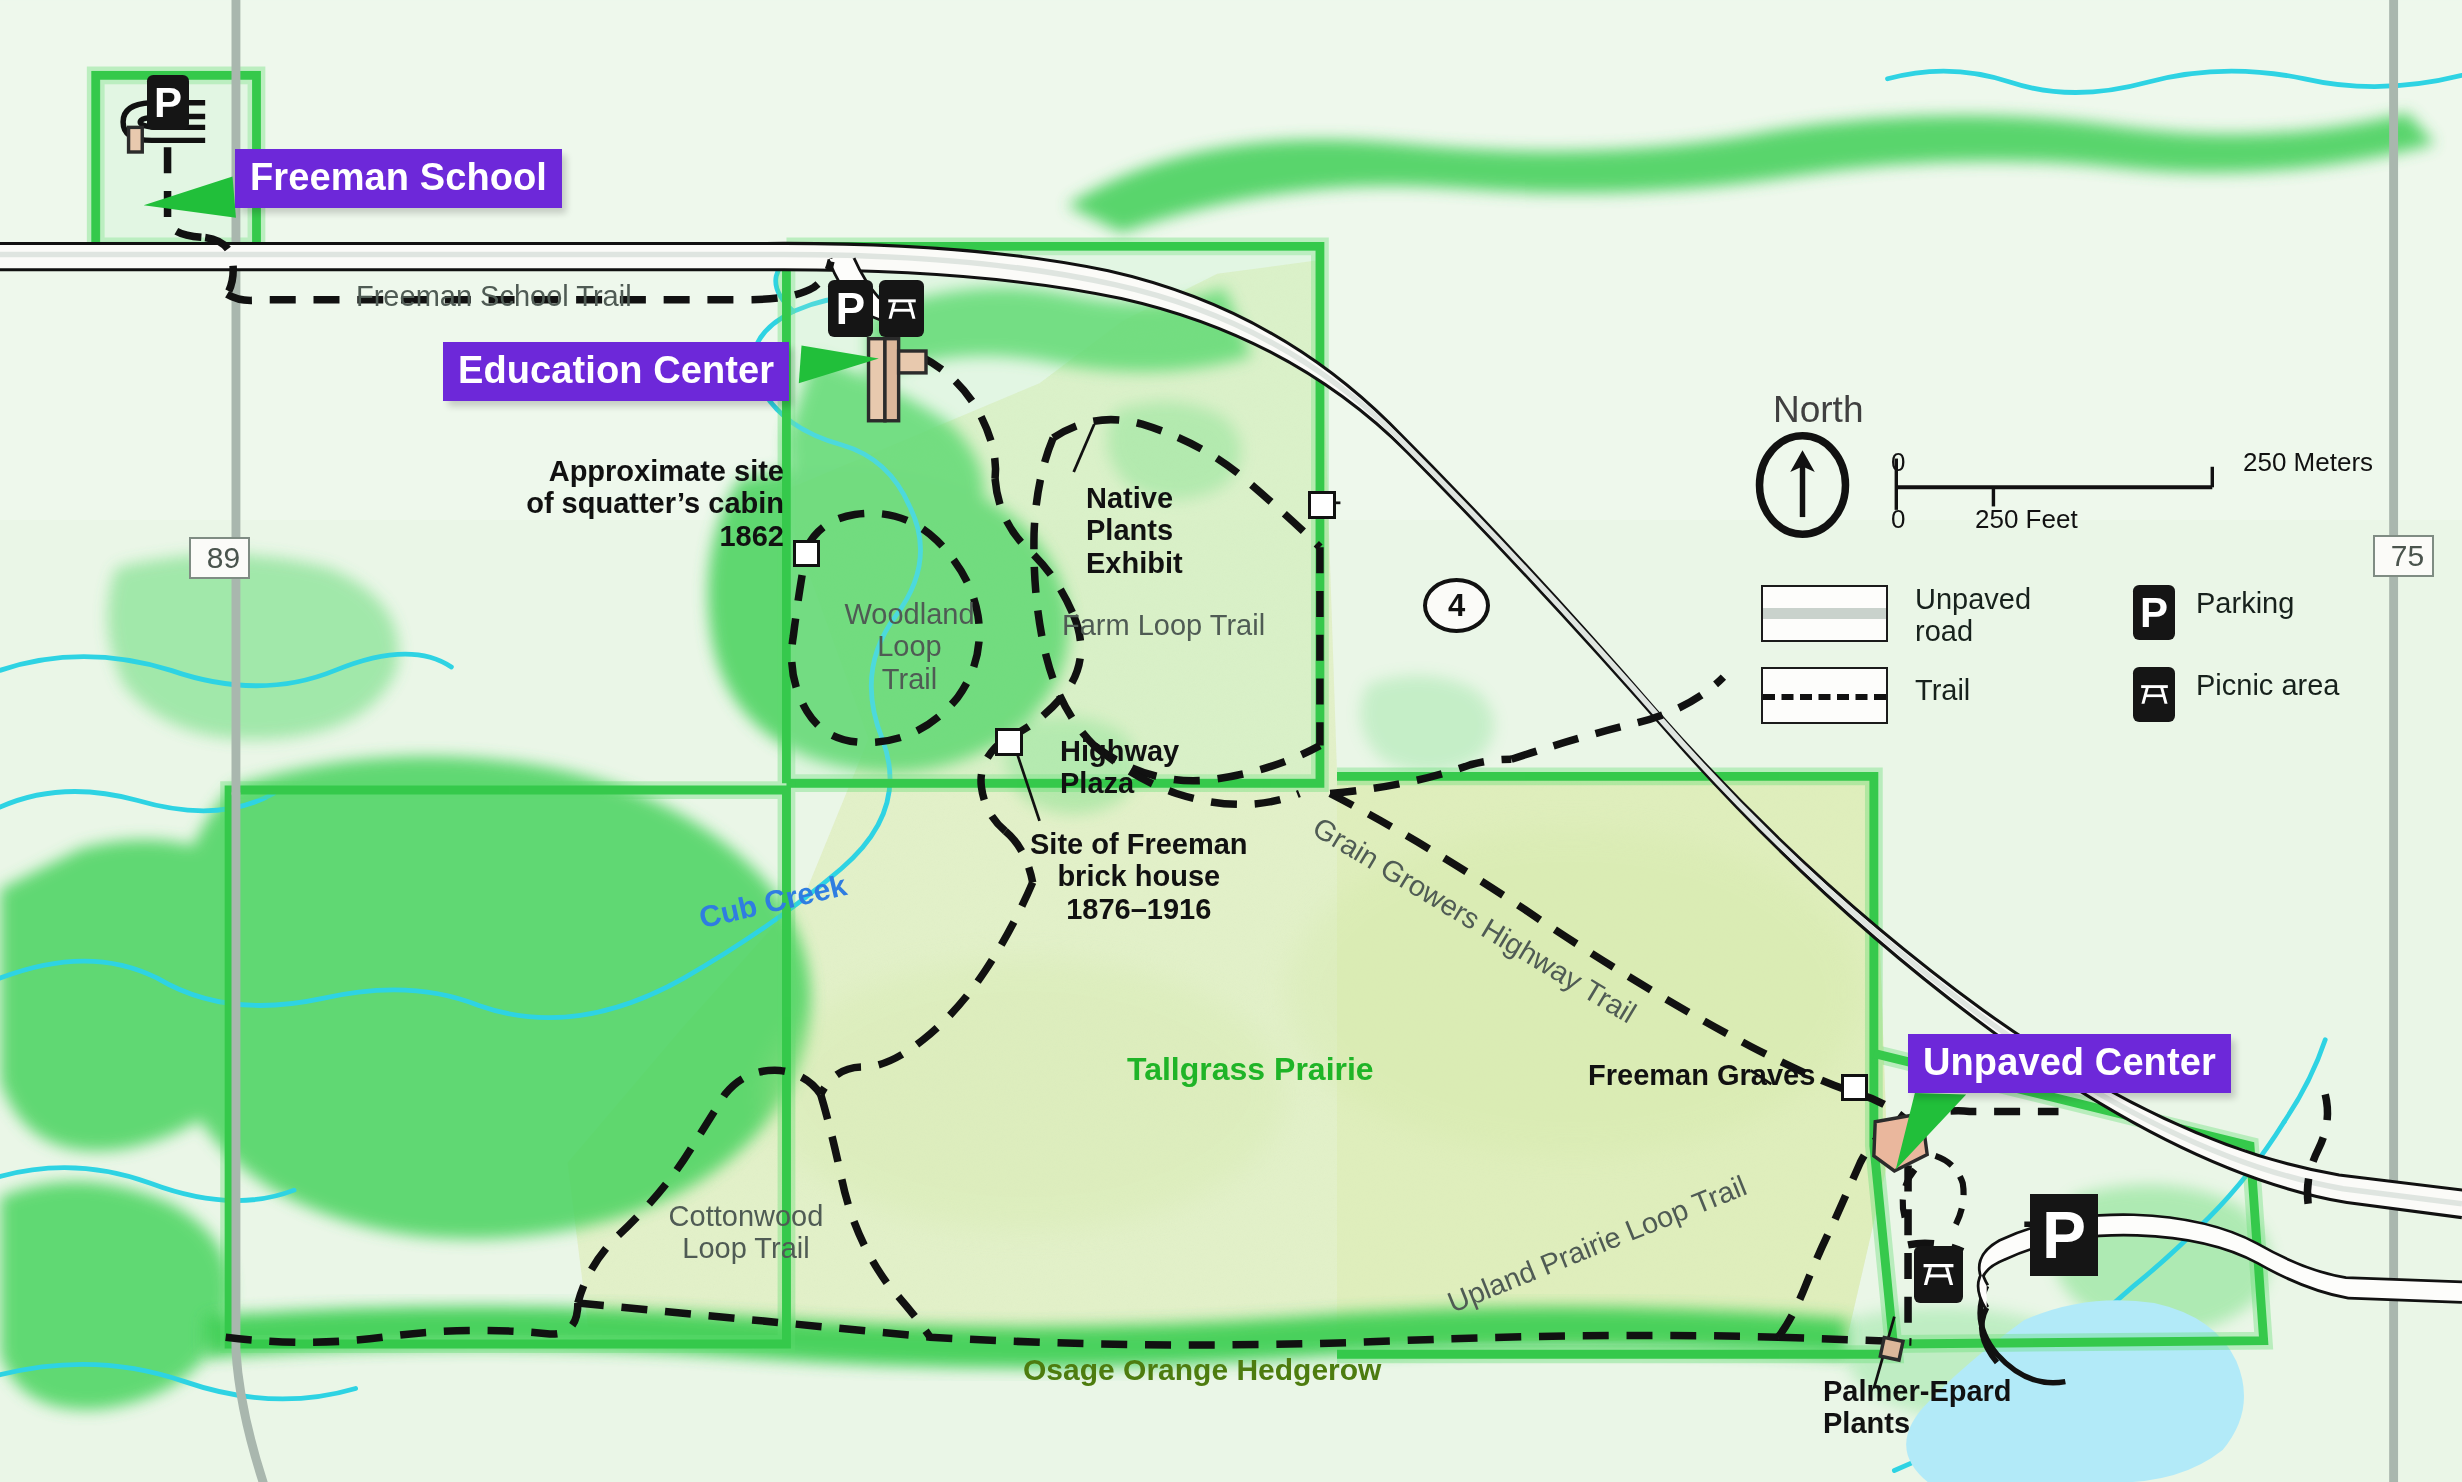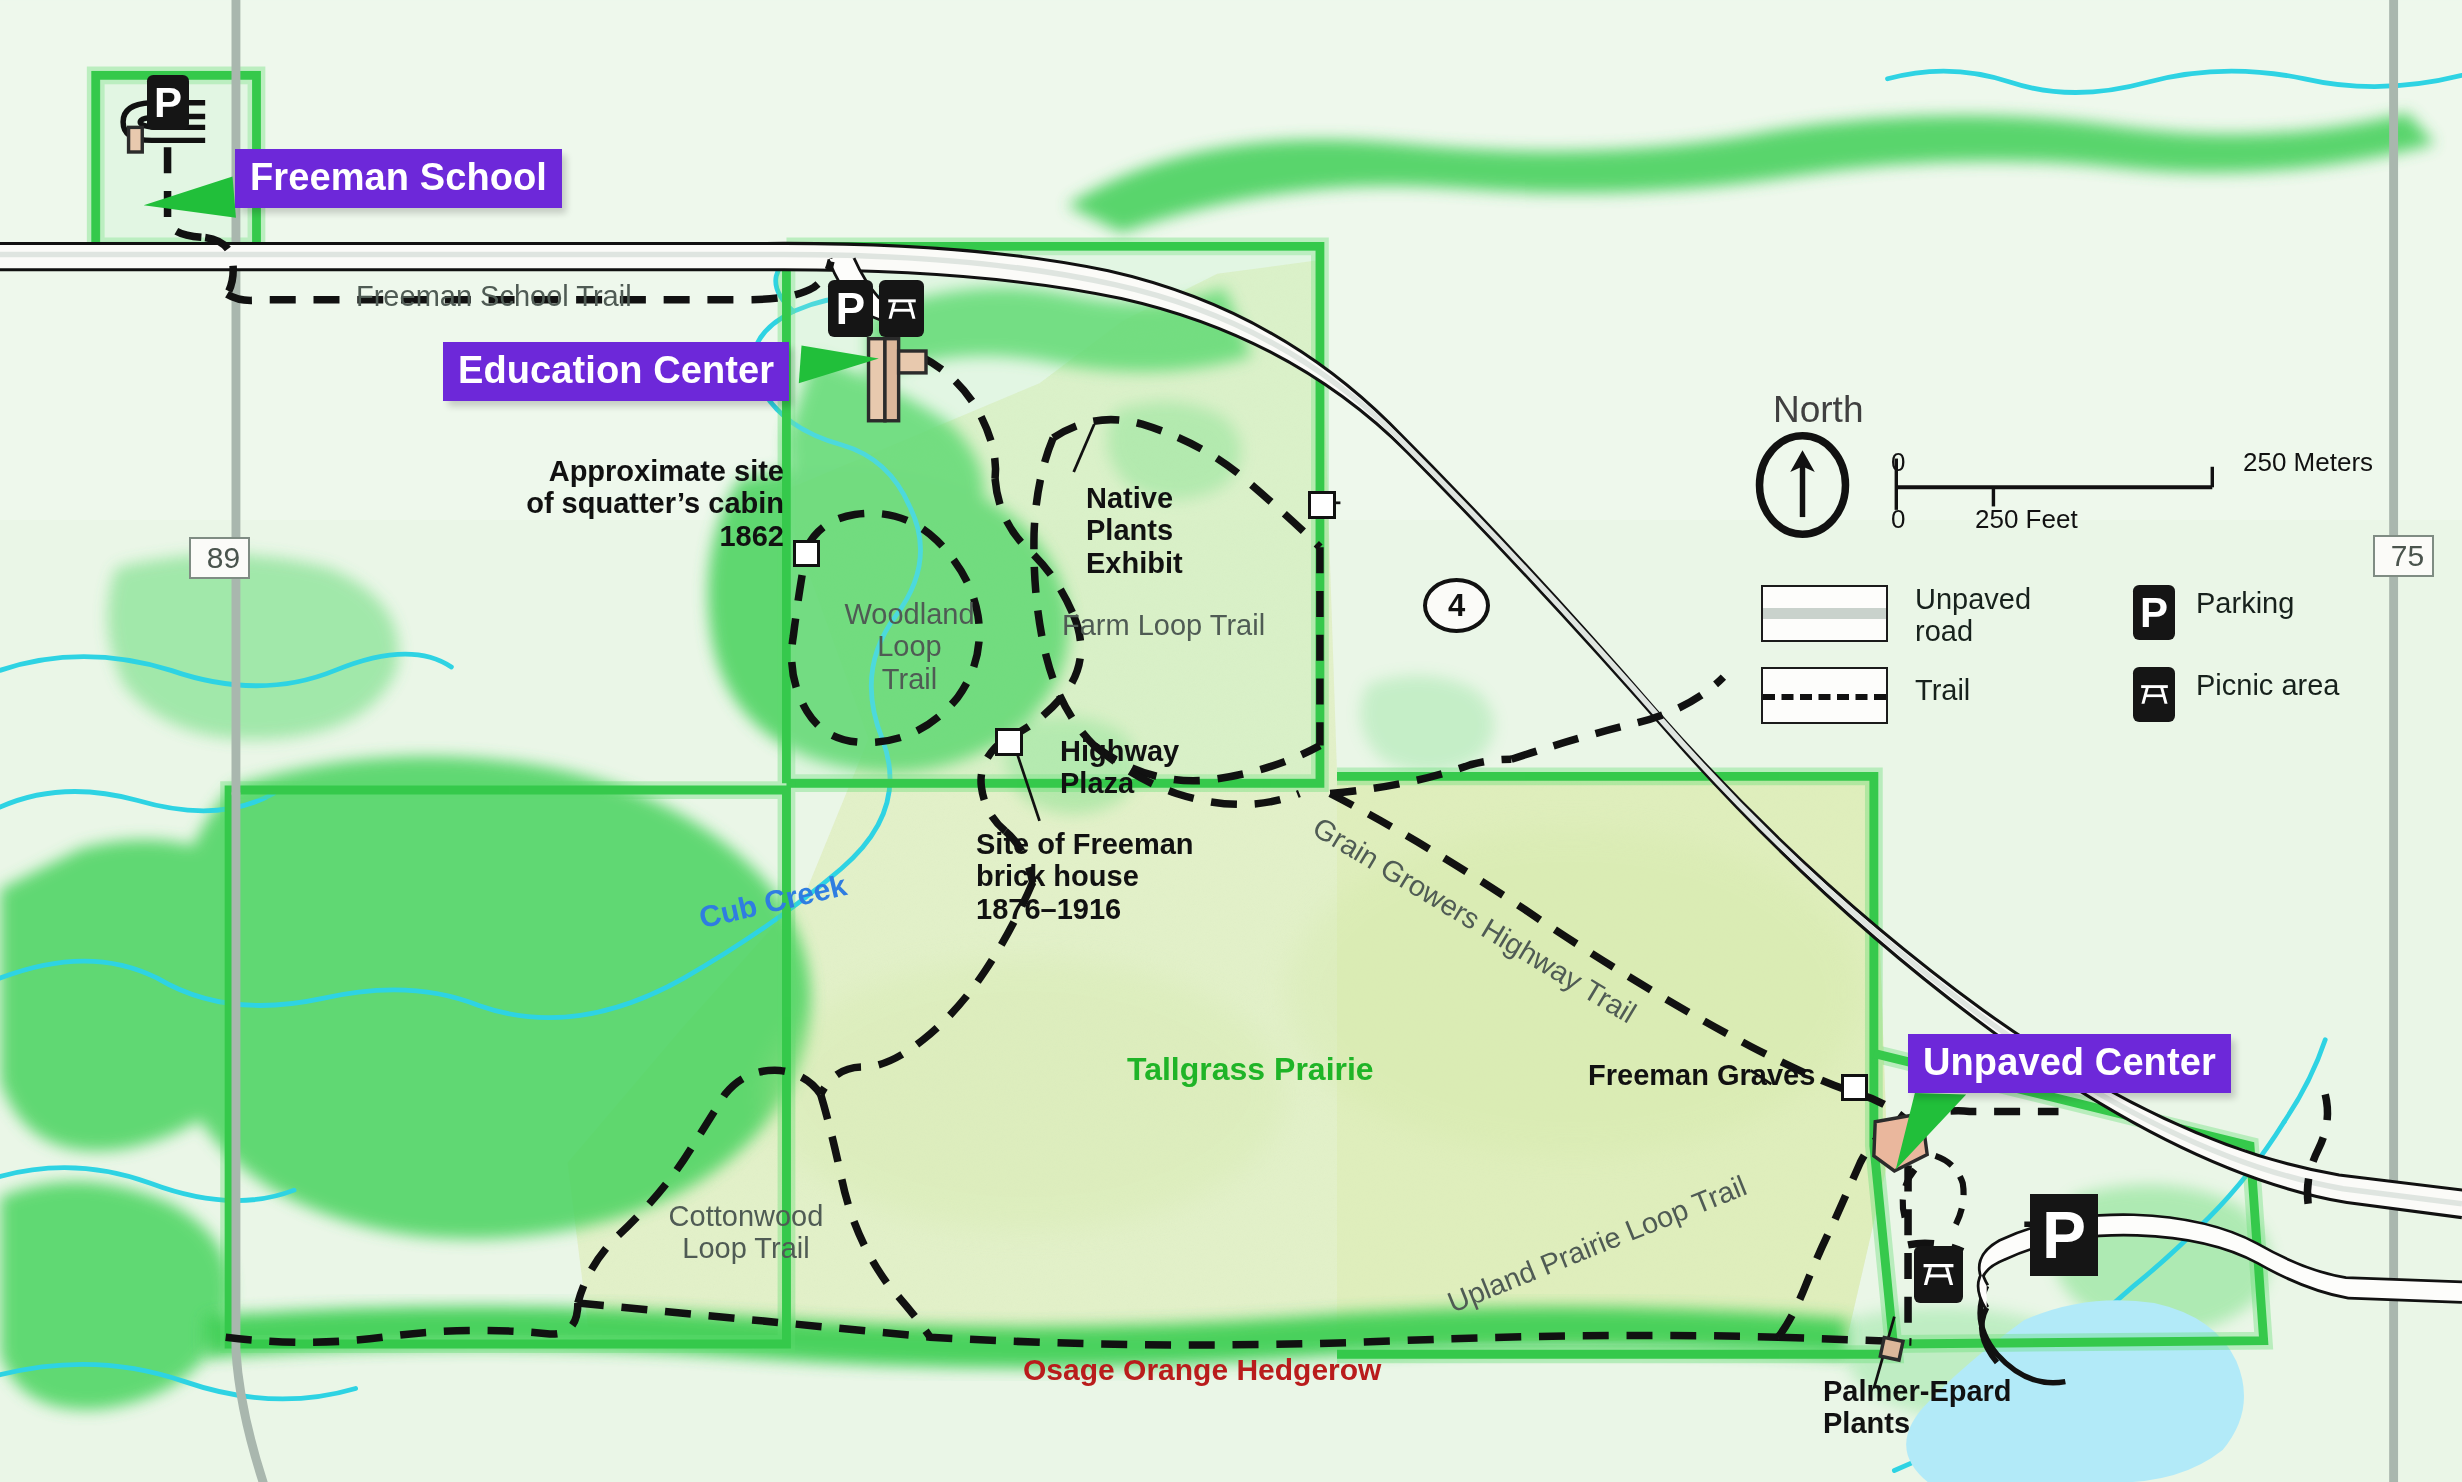--- a/index.html
+++ b/index.html
@@ -8,21 +8,21 @@
     font-family:"Liberation Sans", sans-serif;
     background:#edf6ea;
   }
   #map svg.layer{position:absolute;left:0;top:0;width:2462px;height:1483px;}
   .lbl{position:absolute;white-space:pre;line-height:1.12;}
 
   
   .t-site{font-weight:bold;color:#111;font-size:29px;}
   .t-trail{color:#4f5b54;font-size:29px;font-weight:normal;}
   .t-prairie{color:#1fb427;font-weight:bold;font-size:32px;}
-  .t-hedge{color:#b91c1c;font-weight:bold;font-size:30px;}
+  .t-hedge{color:#4d7c0f;font-weight:bold;font-size:30px;}
   .t-creek{color:#2f7de1;font-weight:bold;font-size:30px;font-style:normal;}
   .t-legend{color:#17211c;font-size:29px;}
   .t-north{color:#404040;font-size:37px;}
   .t-scale{color:#111;font-size:26px;}
 
   
   .flag{position:absolute;background:#6d28d9;color:#fff;font-weight:bold;
         font-size:38px;padding:6.8px 15px 9.6px 15px;letter-spacing:0.1px;
         box-shadow:4.8px 5.5px 6.8px rgba(0,0,0,.18);}
 
@@ -379,21 +379,21 @@
 1862</div>
 
 
   <div class="lbl t-site" style="left:1086px;top:482px;">Native
 Plants
 Exhibit</div>
 
   <div class="lbl t-site" style="left:1060px;top:735px;">Highway
 Plaza</div>
 
-  <div class="lbl t-site" style="left:976px;top:828px;">Site of Freeman
+  <div class="lbl t-site" style="left:1030px;top:828px;text-align:center;">Site of Freeman
 brick house
 1876–1916</div>
 
   <div class="lbl t-site" style="left:1588px;top:1059px;">Freeman Graves</div>
 
   <div class="lbl t-site" style="left:1823px;top:1375px;">Palmer-Epard
 Plants</div>
 
   <div class="lbl t-trail" style="left:356px;top:280px;">Freeman School Trail</div>
 

